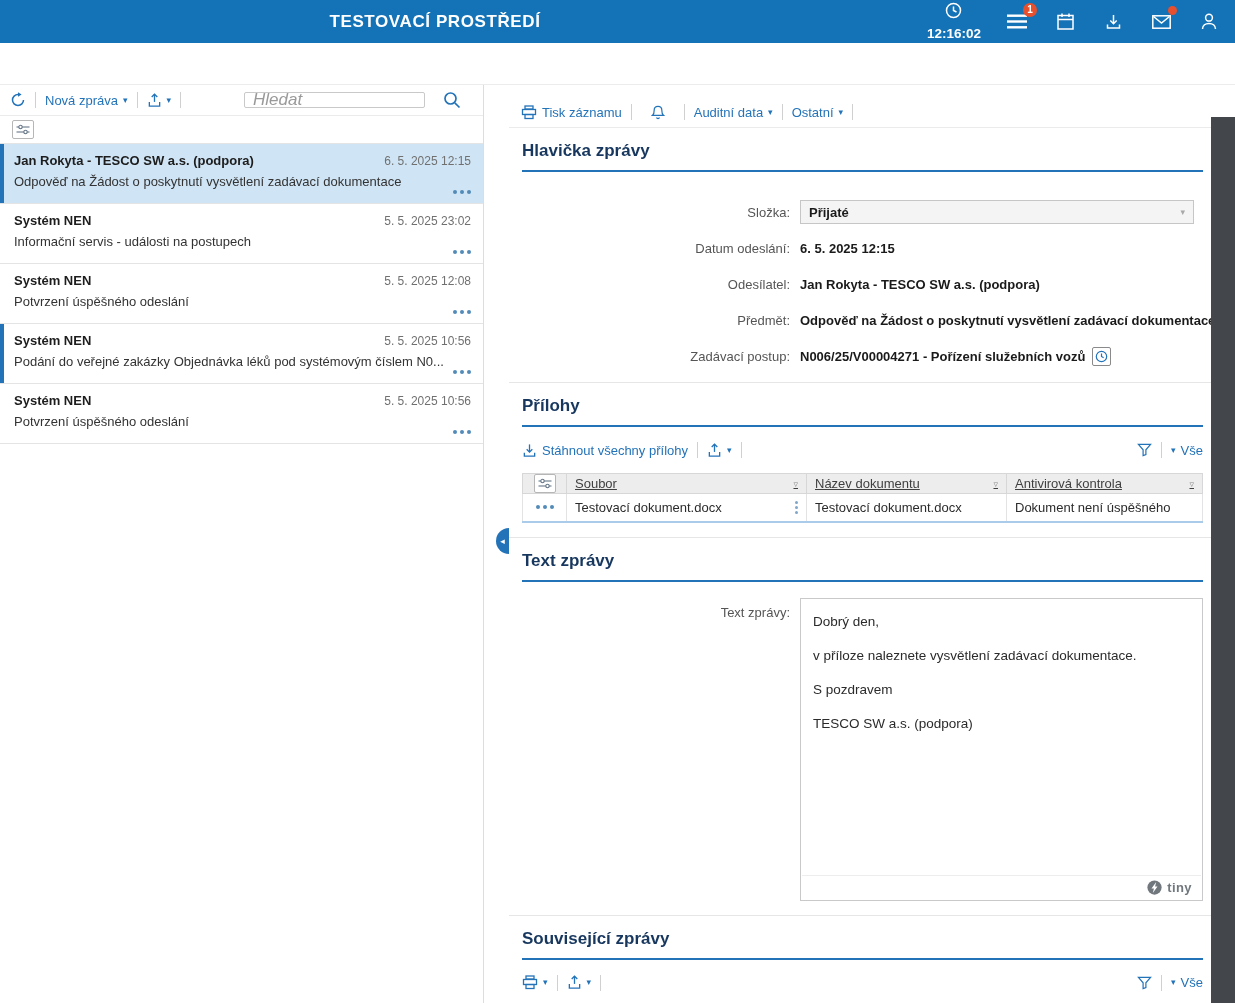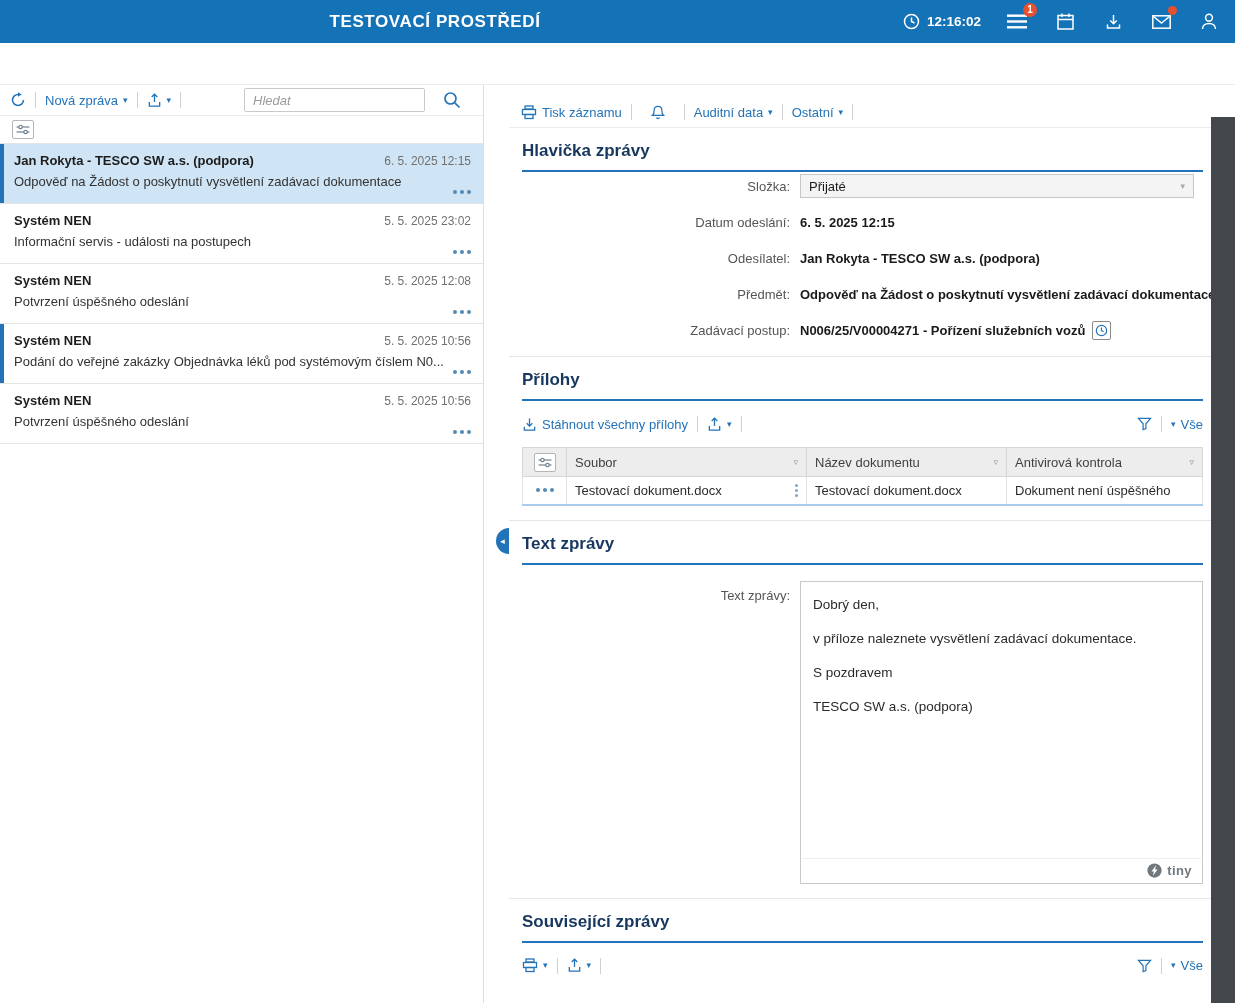--- a/index.html
+++ b/index.html
@@ -4,33 +4,33 @@
 <style>
   *{box-sizing:border-box;margin:0;padding:0;}
   html,body{width:1235px;height:1003px;}
   body{position:relative;font-family:"Liberation Sans","DejaVu Sans",sans-serif;background:#fff;overflow:hidden;}
   svg{display:block;}
 
   
   .topbar{position:absolute;left:0;top:0;width:100%;height:43px;background:#1472b6;}
   .app-title{position:absolute;left:435px;top:50%;transform:translate(-50%,-50%);color:#fff;font-size:17px;font-weight:bold;letter-spacing:.6px;white-space:nowrap;}
   .topbar-right{position:absolute;right:14px;top:0;height:43px;display:flex;align-items:center;gap:24px;}
-  .tb-time{display:flex;align-items:center;gap:7px;color:#fff;font-size:13.5px;font-weight:bold;}
+  .tb-time{display:flex;align-items:center;gap:7px;color:#fff;font-size:13.5px;font-weight:bold;flex-direction:column;}
   .tb-btn{position:relative;display:flex;align-items:center;justify-content:center;width:24px;height:24px;cursor:pointer;}
   .badge{position:absolute;top:-7px;right:-8px;background:#e8502d;color:#fff;font-size:10px;font-weight:bold;min-width:14px;height:14px;line-height:14px;border-radius:8px;text-align:center;padding:0 3px;}
   .badge.dot{min-width:9px;width:9px;height:9px;padding:0;top:-4px;right:-4px;}
   .subheader{position:absolute;left:0;top:43px;width:100%;height:42px;background:#fff;border-bottom:1px solid #ececec;}
 
   
   .left-panel{position:absolute;left:0;top:85px;width:484px;height:918px;background:#fff;border-right:1px solid #ddd;}
   .lp-toolbar{height:31px;display:flex;align-items:center;padding:0 10px;border-bottom:1px solid #ebebeb;}
   .link{color:#2373b9;font-size:13px;display:flex;align-items:center;gap:5px;cursor:pointer;white-space:nowrap;}
   .chev{color:#2373b9;font-size:9px;line-height:1;}
   .sep{width:1px;height:16px;background:#d0d0d0;margin:0 9px;flex:none;}
-  .search-input{margin-left:auto;width:181px;height:24px;border:1px solid #c9c9c9;border-radius:2px;padding:0 8px;font-size:13px;font-family:inherit;color:#333;outline:none;}
+  .search-input{margin-left:auto;width:181px;height:16px;border:1px solid #c9c9c9;border-radius:2px;padding:0 8px;font-size:17px;font-family:inherit;color:#333;outline:none;}
   .search-input::placeholder{color:#9a9a9a;font-style:italic;}
   .search-btn{margin:0 12px 0 18px;cursor:pointer;}
   .lp-subtoolbar{height:28px;display:flex;align-items:center;padding:0 12px;border-bottom:1px solid #e4e4e4;}
   .boxed-icon{width:22px;height:19px;border:1px solid #b6b6b6;border-radius:2px;display:flex;align-items:center;justify-content:center;background:#fff;cursor:pointer;}
 
   .msg{position:relative;height:60px;padding:9px 12px 0 14px;border-bottom:1px solid #e4e4e4;cursor:pointer;}
   .msg.selected{background:#cfe4f4;}
   .msg.selected::before,.msg.unread::before{content:"";position:absolute;left:0;top:0;bottom:0;width:4px;background:#2373b9;}
   .msg-top{display:flex;align-items:baseline;}
   .msg-sender{font-size:13px;font-weight:bold;color:#1d1d1d;}
@@ -41,32 +41,32 @@
   .dots.inline{position:static;justify-content:center;margin:0 auto;width:18px;}
 
   
   .right-panel{position:absolute;left:509px;top:97px;width:702px;height:918px;background:#fff;}
   .rp-toolbar{height:31px;display:flex;align-items:center;padding:0 12px;border-bottom:1px solid #ebebeb;}
   .section{padding:13px 8px 14px 13px;}
   .section.bordered{border-top:1px solid #e6e6e6;}
   .section-title{font-size:17px;font-weight:bold;color:#17375e;padding-bottom:9px;border-bottom:2px solid #2373b9;}
 
   .field-row{display:flex;align-items:center;margin-top:12px;height:24px;}
-  .field-row.first{margin-top:2px;}
+  .field-row.first{margin-top:28px;}
   .field-label{width:278px;flex:none;text-align:right;font-size:13px;color:#555;padding-right:10px;}
   .field-value{font-size:13px;font-weight:bold;color:#1a1a1a;white-space:nowrap;display:flex;align-items:center;gap:7px;}
-  .select{width:394px;height:24px;border:1px solid #c6c6c6;background:#f4f4f4;display:flex;align-items:center;padding:0 8px;font-size:13px;font-weight:normal;color:#1a1a1a;cursor:pointer;}
+  .select{width:394px;height:24px;border:1px solid #c6c6c6;background:#f4f4f4;display:flex;align-items:center;padding:0 8px;font-size:13px;font-weight:bold;color:#1a1a1a;cursor:pointer;}
   .select-chev{margin-left:auto;color:#a8a8a8;font-size:9px;}
   .box-icon{width:19px;height:19px;border:1px solid #8a8a8a;border-radius:2px;display:flex;align-items:center;justify-content:center;cursor:pointer;background:#fff;}
 
   .inline-toolbar{display:flex;align-items:center;margin-top:10px;height:26px;}
   .it-right{margin-left:auto;display:flex;align-items:center;}
 
   .attach-table{width:100%;border-collapse:collapse;margin-top:10px;font-size:13px;}
-  .attach-table th{background:#ededed;border:1px solid #d7d7d7;height:29px;font-weight:normal;color:#3f3f3f;padding:0 8px;text-align:left;}
+  .attach-table th{background:#ededed;border:1px solid #d7d7d7;height:20px;font-weight:normal;color:#3f3f3f;padding:0 8px;text-align:left;text-decoration:underline;}
   .attach-table td{border:1px solid #e3e3e3;height:28px;padding:0 8px;color:#2b2b2b;border-bottom:2px solid #aacbe9;}
   .col-icon{width:44px;text-align:center;padding:0 !important;}
   .th-flex{display:flex;align-items:center;}
   .sort{margin-left:auto;color:#8f8f8f;font-size:9px;padding-left:8px;}
   .cell-flex{display:flex;align-items:center;}
   .vdots{margin-left:auto;display:flex;flex-direction:column;gap:2px;cursor:pointer;}
   .vdots i{width:3px;height:3px;border-radius:50%;background:#7fa6c8;display:block;}
 
   .text-row{display:flex;align-items:flex-start;margin-top:16px;}
   .text-row .field-label{padding-top:7px;}

